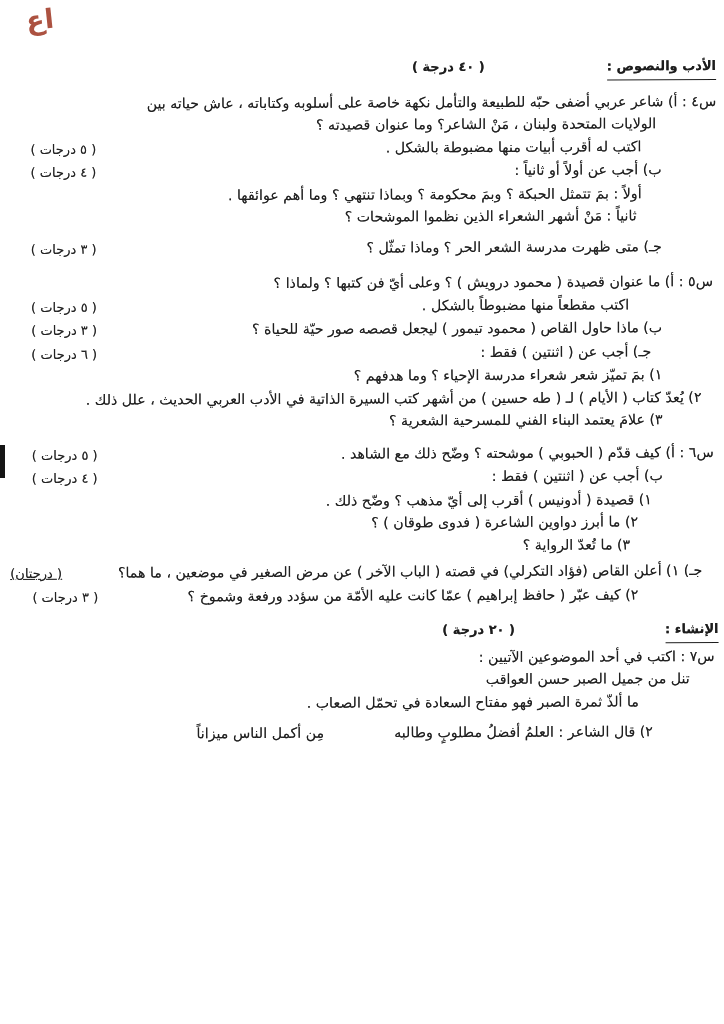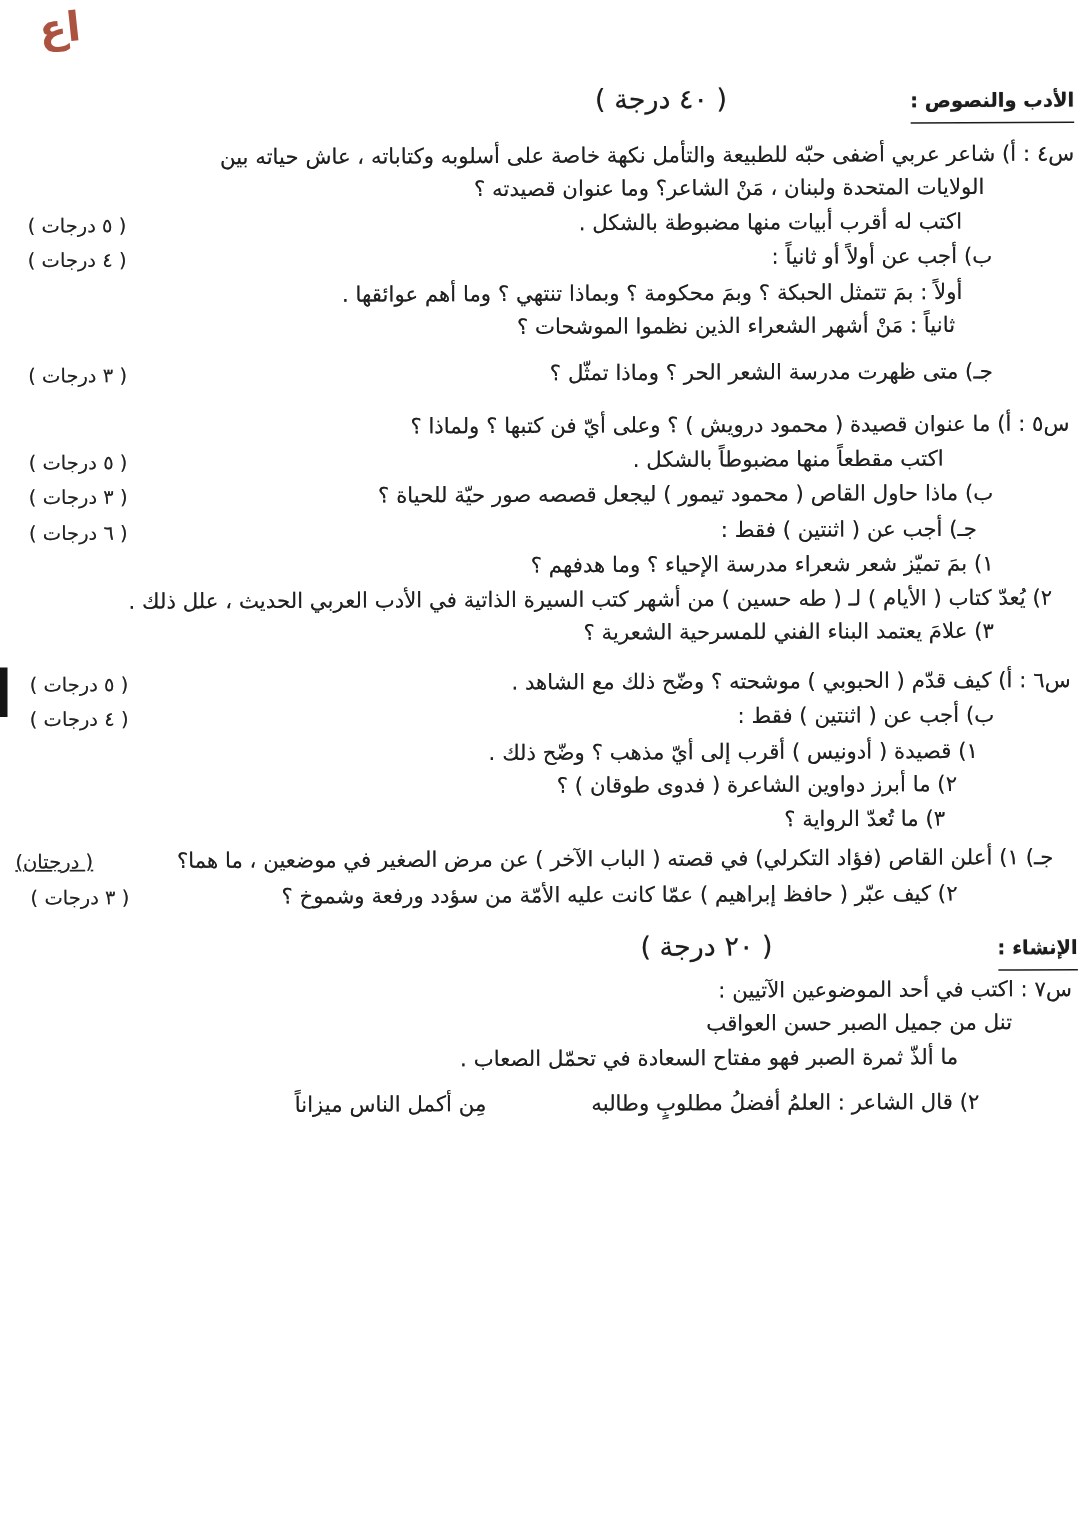--- a/index.html
+++ b/index.html
@@ -27,52 +27,52 @@
     white-space:nowrap;
   }
   .qtext{
     font-size:14.2px;
     color:#202020;
     text-shadow:0 0 .4px rgba(20,20,20,.55);
   }
   .marks{
     font-size:13px;
     color:#232323;
-    margin-left:12px;
+    margin-left:24px;
     text-shadow:0 0 .4px rgba(20,20,20,.5);
     white-space:nowrap;
   }
   .sec-head{margin-bottom:10px;justify-content:flex-start;}
   .sec-title{
     font-weight:bold;
     font-size:13px;
     border-bottom:1.6px solid #1d1d1d;
     padding-bottom:1px;
     text-shadow:0 0 .5px rgba(0,0,0,.6);
   }
   .sec-marks{
-    font-weight:normal;
-    font-size:18px;
+    font-weight:bold;
+    font-size:13px;
     text-shadow:0 0 .5px rgba(0,0,0,.55);
   }
   .ind55{padding-right:55px;}
   .ind60{padding-right:60px;}
   .ind68{padding-right:66px;}
   .ind75{padding-right:75px;}
   .ind80{padding-right:80px;}
   .ind90{padding-right:88px;}
   .ind18{padding-right:16px;}
   .ind4{padding-right:4px;}
   .sp8{height:8px;}
   .sp12{height:12px;}
   .sp10{height:10px;}
   .sp4{height:4px;}
   .verse{display:flex;justify-content:flex-start;align-items:baseline;line-height:22.5px;}
   .verse .qtext{white-space:nowrap;}
-  .gap30{margin-right:44px;}
+  .gap30{margin-right:29px;}
   .gap70{margin-right:70px;}
   .corner-mark{
     position:absolute;top:4px;right:auto;left:26px;
     font-size:27px;
     color:#a4402d;
     transform:rotate(-6deg);
     opacity:.9;
     font-weight:bold;
     direction:rtl;
   }

